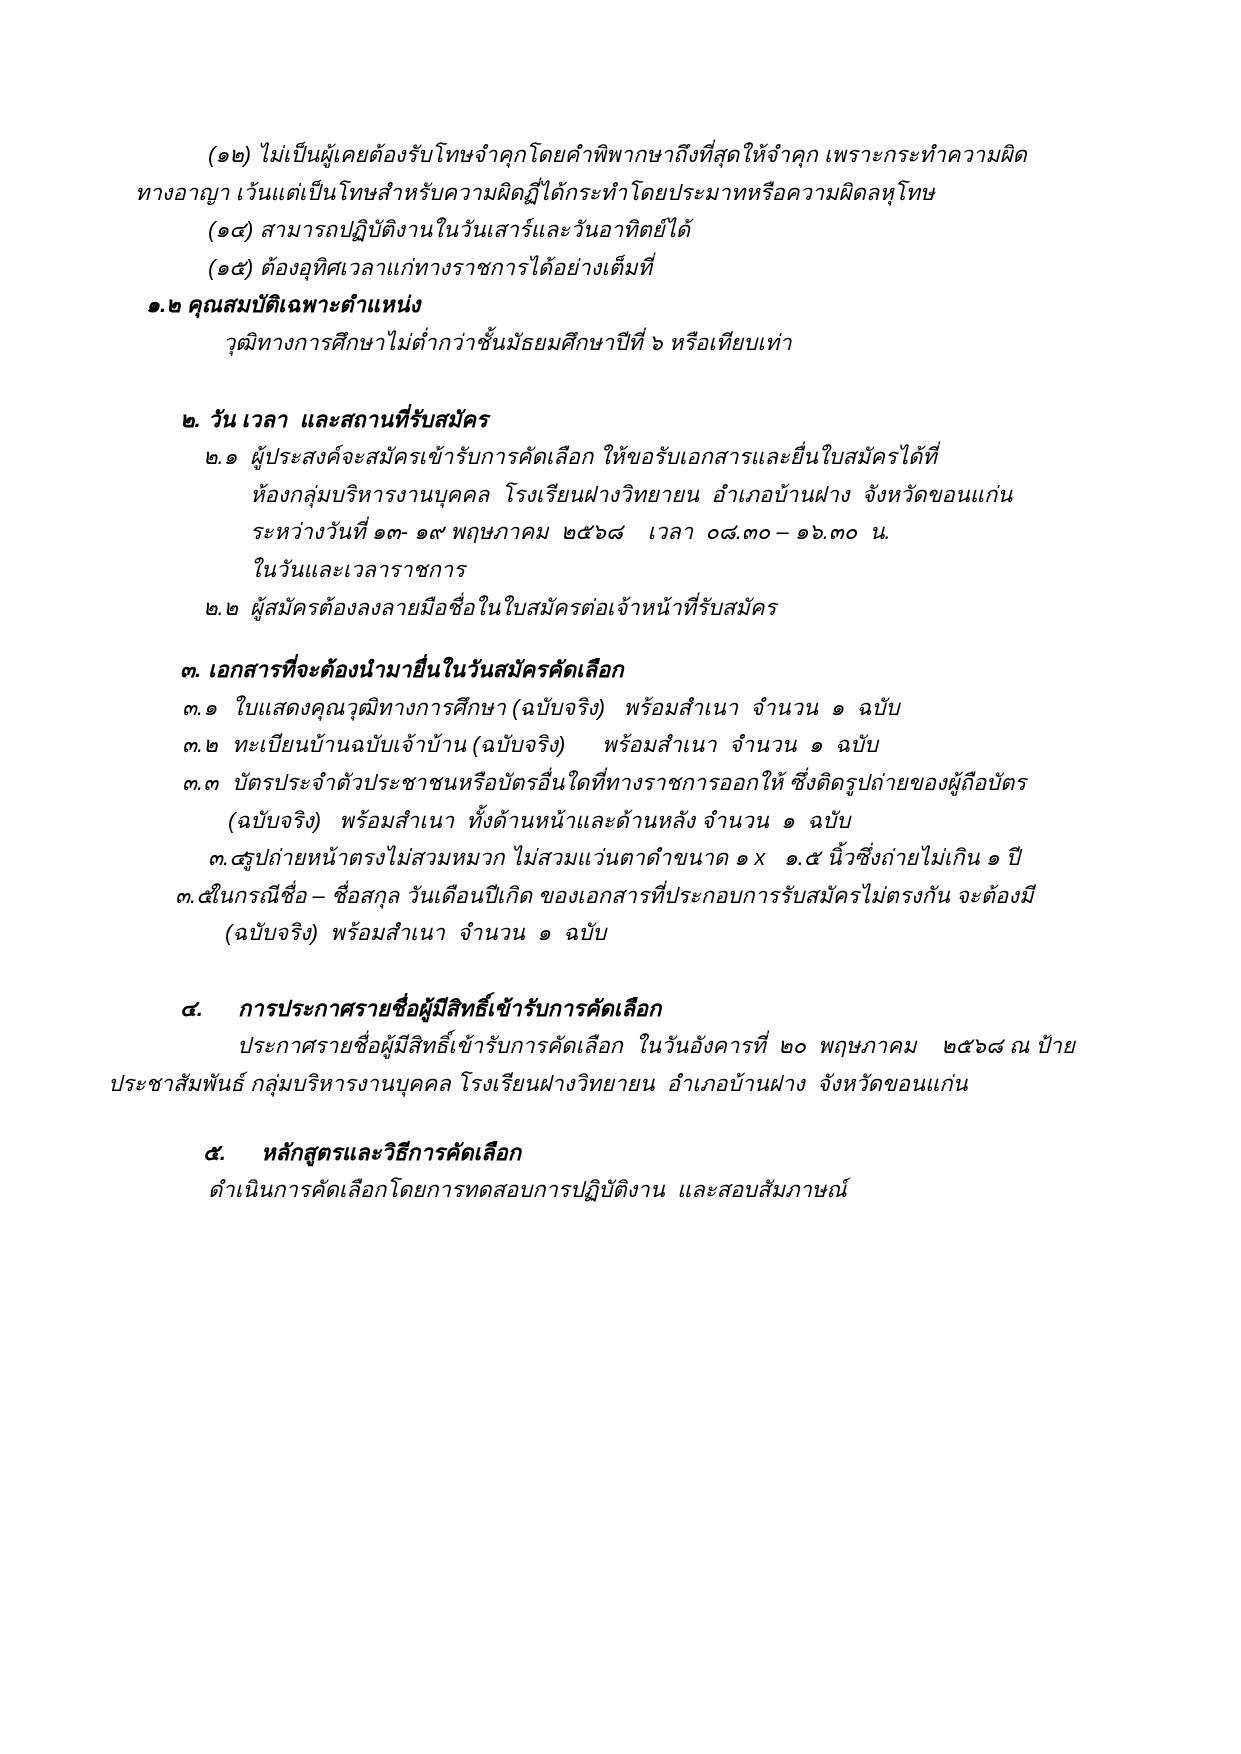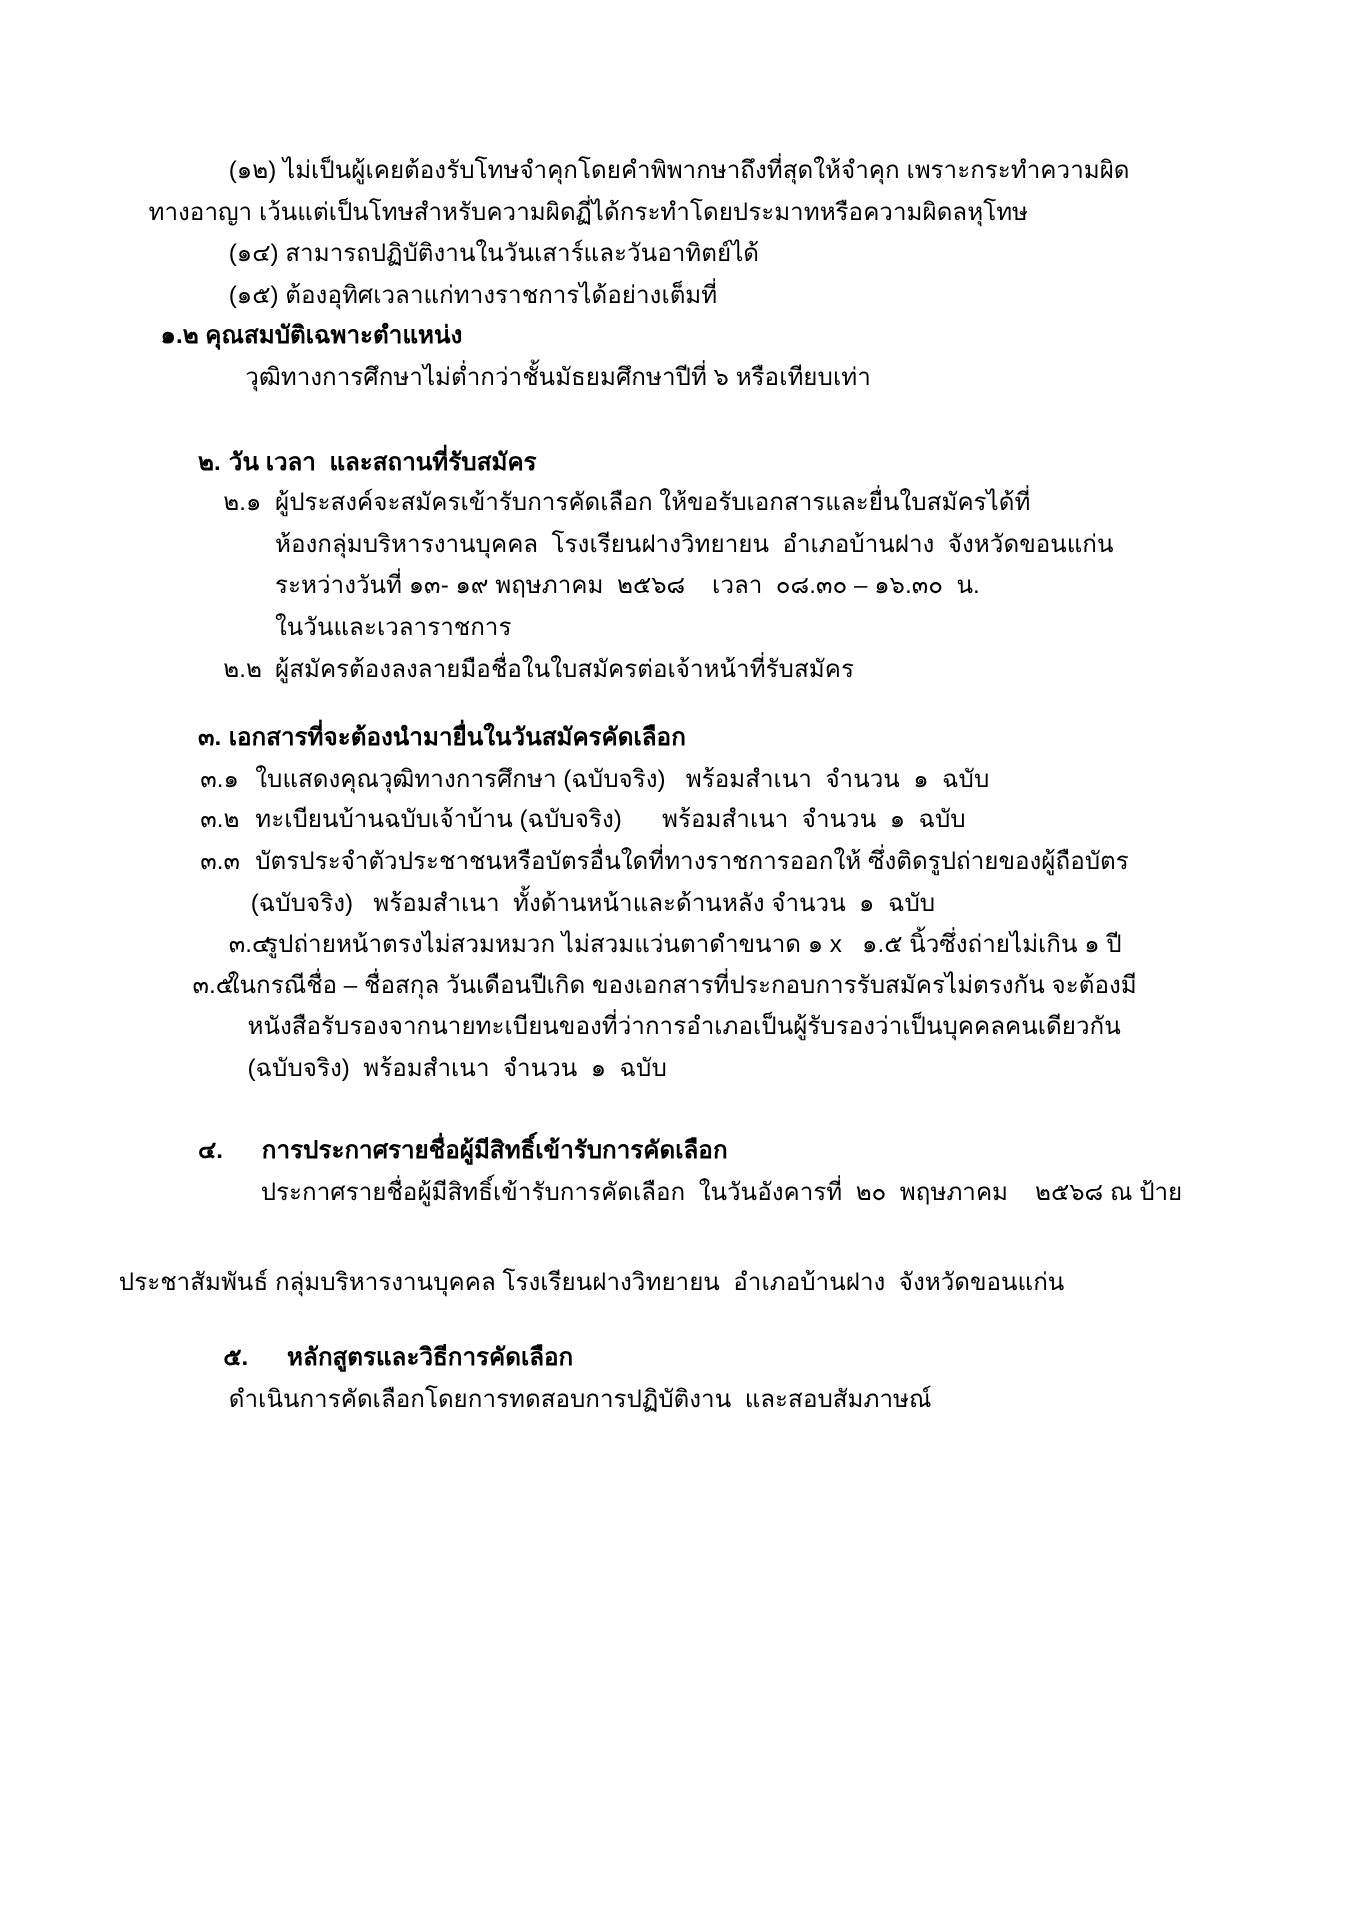--- a/index.html
+++ b/index.html
@@ -5,28 +5,28 @@
   html,body { margin:0; padding:0; background:#ffffff; }
   .page {
     position:relative;
     width:1241px; height:1754px;
     background:#ffffff; color:#000000;
     font-family:"Liberation Sans", sans-serif;
     font-size:22px; line-height:37.6px;
     overflow:hidden;
   }
   .content {
-    position:absolute; left:108px; top:136px; width:1045px;
+    position:absolute; left:108px; top:136px; width:1045px;font-style:italic;
   }
   .ln { white-space:pre; }
   .bold { font-weight:bold; }
   .inum { display:inline-block; }
 
   
-  .ml0   { margin-left:0;margin-top:44px; }
+  .ml0   { margin-left:0; }
   .ml27  { margin-left:27px; }   
   .ml67  { margin-left:67px; }   
   .ml72  { margin-left:72px; }   
   .ml74  { margin-left:74px; }   
   .ml75  { margin-left:38px; }   
   .ml95  { margin-left:95px; }   
   .ml100 { margin-left:100px; }  
   .ml115 { margin-left:115px; }  
   .ml117 { margin-left:117px; }  
   .ml120 { margin-left:120px; }  
@@ -78,21 +78,20 @@
     <div class="sp25"></div>
 
     <div class="ln ml72 bold"><span class="inum w28">๓.</span><span>เอกสารที่จะต้องนำมายื่นในวันสมัครคัดเลือก</span></div>
 
     <div class="ln ml74"><span class="inum w50">๓.๑</span><span>ใบแสดงคุณวุฒิทางการศึกษา (ฉบับจริง)   พร้อมสำเนา  จำนวน  ๑  ฉบับ</span></div>
     <div class="ln ml74"><span class="inum w50">๓.๒</span><span>ทะเบียนบ้านฉบับเจ้าบ้าน (ฉบับจริง)      พร้อมสำเนา  จำนวน  ๑  ฉบับ</span></div>
     <div class="ln ml74"><span class="inum w50">๓.๓</span><span>บัตรประจำตัวประชาชนหรือบัตรอื่นใดที่ทางราชการออกให้ ซึ่งติดรูปถ่ายของผู้ถือบัตร</span></div>
     <div class="ln ml120">(ฉบับจริง)   พร้อมสำเนา  ทั้งด้านหน้าและด้านหลัง จำนวน  ๑  ฉบับ</div>
     <div class="ln ml100"><span class="inum w33">๓.๔</span><span>รูปถ่ายหน้าตรงไม่สวมหมวก ไม่สวมแว่นตาดำขนาด ๑ x   ๑.๕ นิ้วซึ่งถ่ายไม่เกิน ๑ ปี</span></div>
     <div class="ln ml67"><span class="inum w32">๓.๕</span><span>ในกรณีชื่อ – ชื่อสกุล วันเดือนปีเกิด ของเอกสารที่ประกอบการรับสมัครไม่ตรงกัน จะต้องมี</span></div>
-    <div class="ln ml117">หนังสือรับรองจากนายทะเบียนของที่ว่าการอำเภอเป็นผู้รับรองว่าเป็นบุคคลคนเดียวกัน</div>
     <div class="ln ml117">(ฉบับจริง)  พร้อมสำเนา  จำนวน  ๑  ฉบับ</div>
 
     <div class="sp38"></div>
 
     <div class="ln ml72 bold"><span class="inum w58">๔.</span><span>การประกาศรายชื่อผู้มีสิทธิ์เข้ารับการคัดเลือก</span></div>
     <div class="ln ml129">ประกาศรายชื่อผู้มีสิทธิ์เข้ารับการคัดเลือก  ในวันอังคารที่  ๒๐  พฤษภาคม    ๒๕๖๘ ณ ป้าย</div>
     <div class="ln ml0">ประชาสัมพันธ์ กลุ่มบริหารงานบุคคล โรงเรียนฝางวิทยายน  อำเภอบ้านฝาง  จังหวัดขอนแก่น</div>
 
     <div class="sp31"></div>
 

